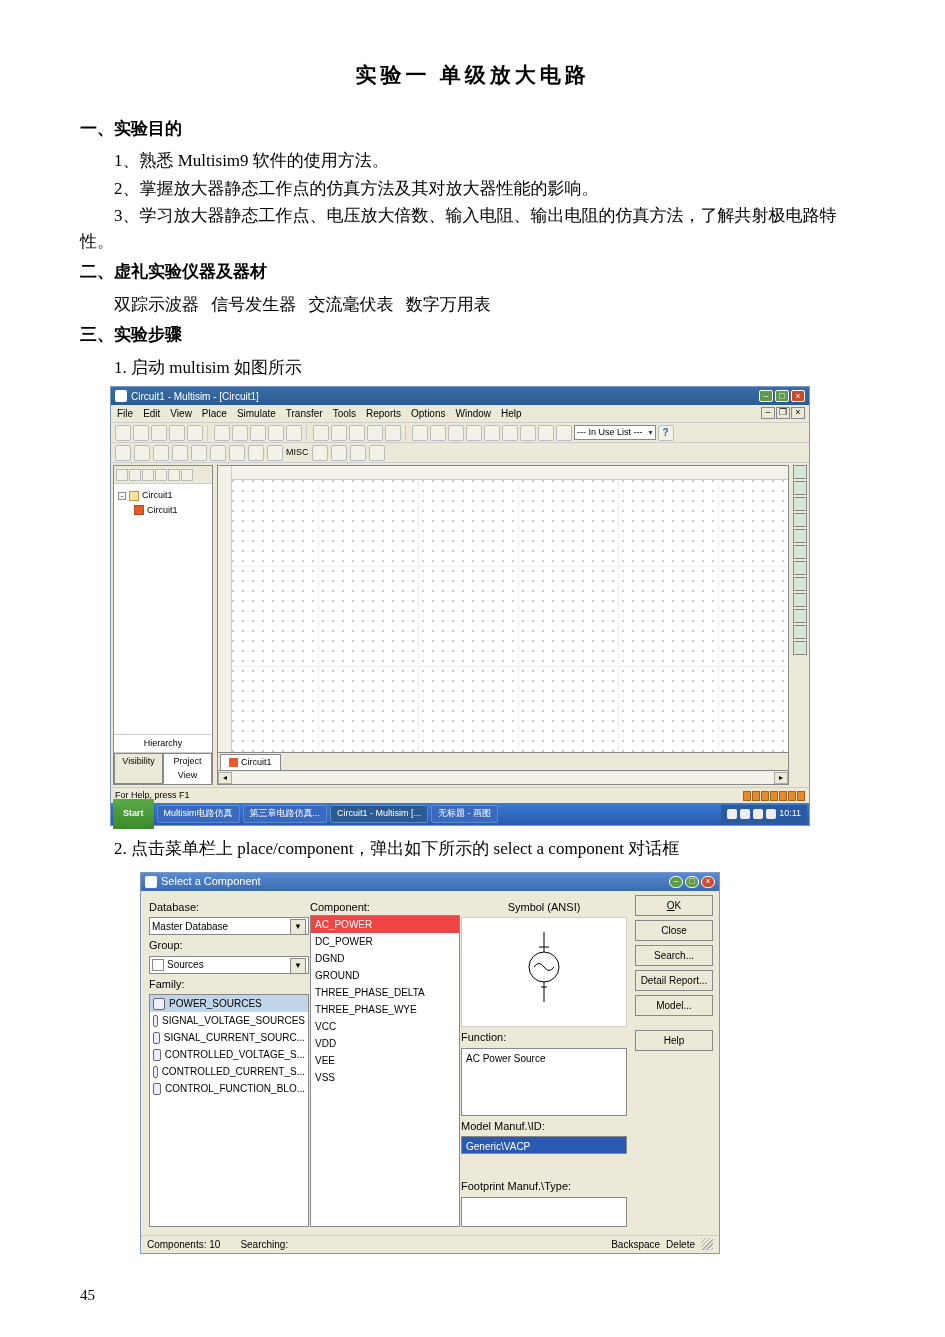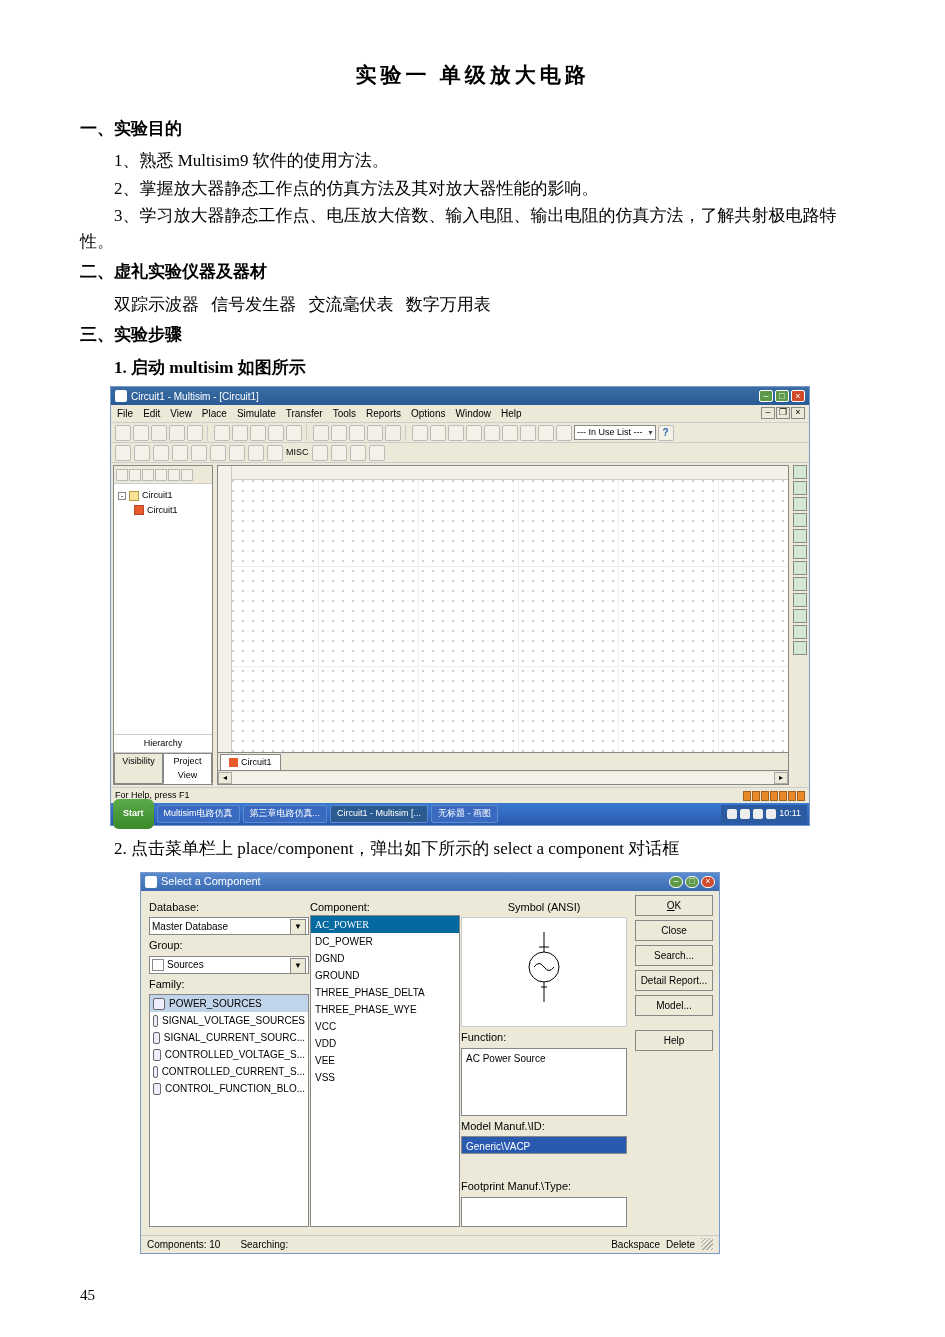--- a/index.html
+++ b/index.html
@@ -99,21 +99,21 @@
   .ms-doc-tabs .dico{width:9px;height:9px;background:#e85a2a;}
   .ms-scroll-h{height:14px;border:1px solid #888;border-top:none;background:#ece9d8;display:flex;align-items:center;}
   .ms-scroll-h .arr{width:14px;height:12px;border:1px solid #aaa;background:#ece9d8;display:flex;align-items:center;justify-content:center;font-size:8px;}
   .ms-scroll-h .track{flex:1;height:12px;background:#f4f2e8;}
   .ms-rtool{width:18px;display:flex;flex-direction:column;gap:2px;padding:2px;}
   .ms-rtool .rb{width:14px;height:14px;border:1px solid #888;background:#d5e8d5;}
   .ms-status{height:16px;background:#ece9d8;border-top:1px solid #ccc;display:flex;align-items:center;padding:0 4px;font-size:9px;}
   .ms-status .ind{margin-left:auto;display:flex;gap:1px;}
   .ms-status .ib{width:8px;height:10px;background:#e88a2a;border:1px solid #a06020;}
   .ms-taskbar{height:22px;background:linear-gradient(#3a7ad0,#2a5ab0);display:flex;align-items:center;padding:0 2px;gap:3px;font-size:9px;color:#fff;}
-  .ms-taskbar .start{background:linear-gradient(#5aaa4a,#3a8a2a);border-radius:6px;padding:8px 10px;font-weight:bold;}
+  .ms-taskbar .start{background:linear-gradient(#5aaa4a,#3a8a2a);border-radius:1px;padding:8px 10px;font-weight:bold;}
   .ms-taskbar .titem{background:#3a6ac0;border:1px solid #5a8ad0;border-radius:2px;padding:1px 6px;display:flex;align-items:center;gap:3px;}
   .ms-taskbar .titem.active{background:#2a5a90;}
   .ms-taskbar .tray{margin-left:auto;background:#2a5aa0;padding:2px 6px;display:flex;align-items:center;gap:3px;}
   .ms-taskbar .trico{width:10px;height:10px;background:#eee;border-radius:2px;}
 
   
   .sc-dialog {
     width:580px;
     margin:10px 0 10px 60px;
     border:1px solid #7a99c8;
@@ -135,21 +135,21 @@
   .sc-combo{height:18px;border:1px solid #888;background:#fff;display:flex;align-items:center;padding:0 2px;position:relative;font-size:10px;}
   .sc-combo::after{content:"▼";position:absolute;right:2px;top:1px;width:14px;height:14px;background:#ece9d8;border:1px solid #888;font-size:8px;display:flex;align-items:center;justify-content:center;}
   .sc-combo .cico{width:12px;height:12px;border:1px solid #888;margin-right:3px;background:#fff;display:inline-block;}
   .sc-list{flex:1;border:1px solid #888;background:#fff;overflow:hidden;font-size:10px;}
   .sc-list .li{padding:1px 3px;display:flex;align-items:center;gap:4px;}
   .sc-list .li.sel{background:#c0d4ea;}
   .sc-list .lico{width:12px;height:12px;border:1px solid #666;background:#eef;border-radius:2px;display:inline-block;}
   .sc-mid{width:150px;display:flex;flex-direction:column;}
   .sc-complist{flex:1;border:1px solid #888;background:#fff;font-size:10px;position:relative;}
   .sc-complist .ci{padding:1px 4px;}
-  .sc-complist .ci.sel{background:#0369a1;color:#fff;font-family:Liberation Serif, serif;}
+  .sc-complist .ci.sel{background:#ef4444;color:#fff;}
   .sc-right{flex:1;display:flex;flex-direction:column;gap:2px;}
   .sc-symbol{height:110px;border:1px solid #ccc;background:#fff;display:flex;align-items:center;justify-content:center;}
   .sc-symbol svg{}
   .sc-field{border:1px solid #888;background:#fff;padding:2px 4px;height:30px;font-size:10px;}
   .sc-field.sel{background:#2a5ab0;color:#fff;height:18px;}
   .sc-field.tall{height:68px;}
   .sc-btns{position:absolute;top:22px;right:6px;width:78px;display:flex;flex-direction:column;gap:4px;}
   .sc-btn{border:1px solid #888;background:#ece9d8;padding:2px 4px;font-size:10px;text-align:center;}
   .sc-status{height:18px;border-top:1px solid #ccc;display:flex;align-items:center;padding:0 6px;font-size:10px;gap:20px;}
   .sc-status .rs{margin-left:auto;display:flex;gap:6px;align-items:center;}
@@ -162,21 +162,21 @@
 
 <div class="section-head">一、实验目的</div>
 <div class="indent">1、熟悉 Multisim9 软件的使用方法。</div>
 <div class="indent">2、掌握放大器静态工作点的仿真方法及其对放大器性能的影响。</div>
 <div class="indent">3、学习放大器静态工作点、电压放大倍数、输入电阻、输出电阻的仿真方法，了解共射极电路特性。</div>
 
 <div class="section-head">二、虚礼实验仪器及器材</div>
 <div class="instruments">双踪示波器      信号发生器      交流毫伏表      数字万用表</div>
 
 <div class="section-head">三、实验步骤</div>
-<div style="margin-left:2em;font-weight:bold;">1. 启动 multisim 如图所示</div>
+<div style="margin-left:2em;font-weight:normal;">1. 启动 multisim 如图所示</div>
 
 <div class="ms-window">
   <div class="ms-title">
     <span class="ticon"></span>
     <span>Circuit1 - Multisim - [Circuit1]</span>
     <span class="wbuttons">
       <span class="wb min">–</span>
       <span class="wb max">□</span>
       <span class="wb cls">×</span>
     </span>

